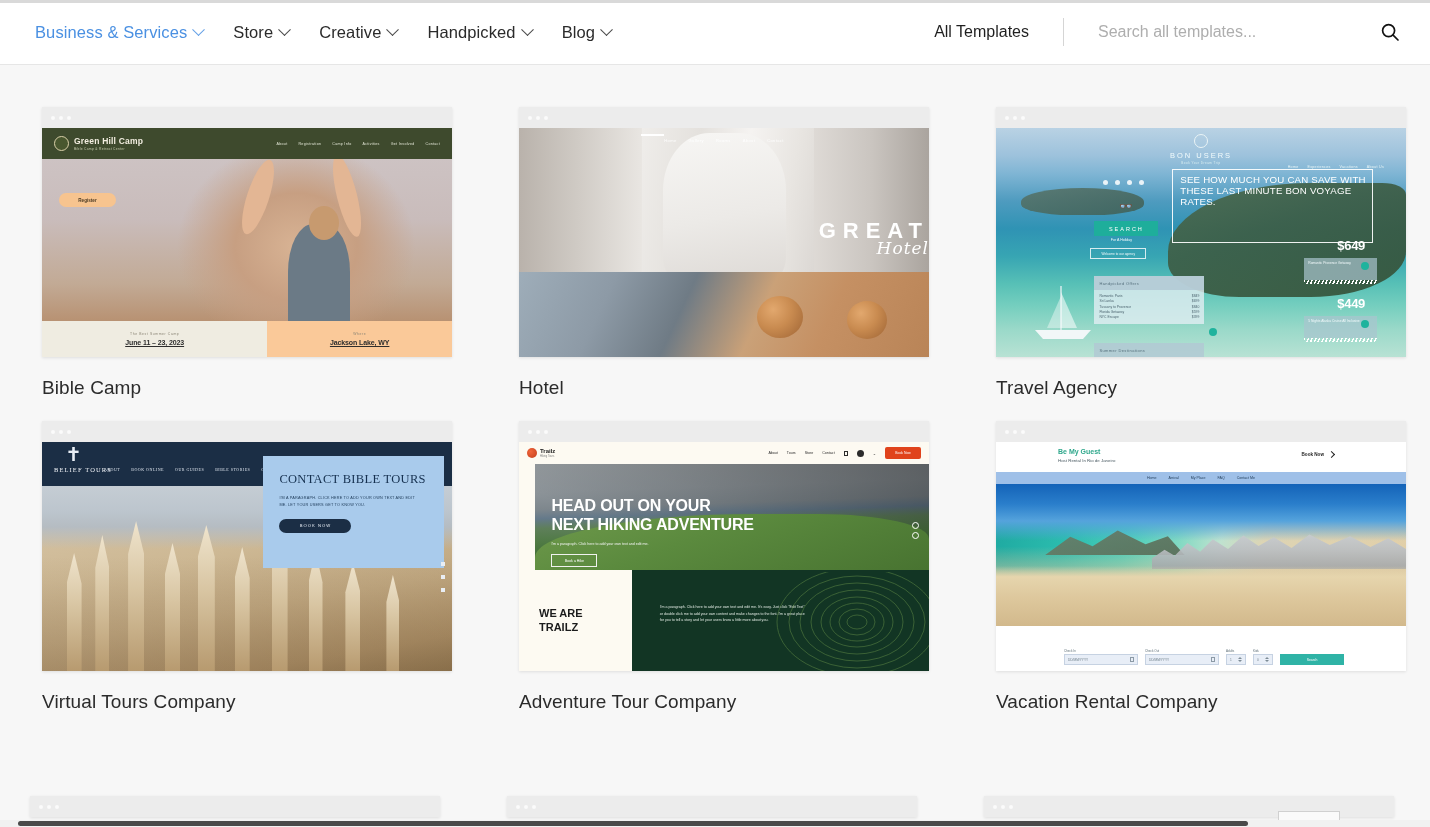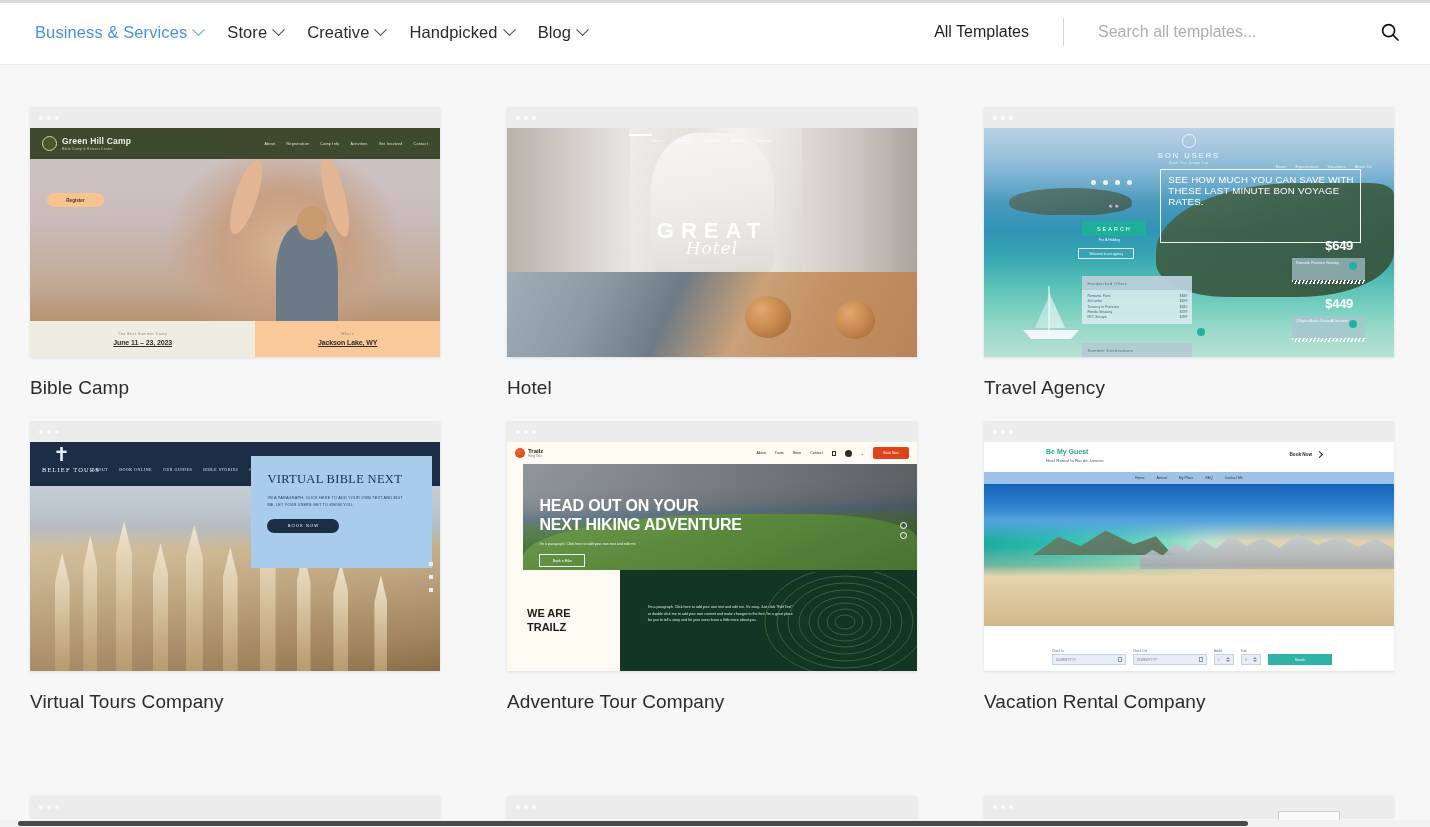--- a/index.html
+++ b/index.html
@@ -19,21 +19,21 @@
     border-bottom: 1px solid #e6e6e6;
     display: flex;
     align-items: center;
     padding: 0 26px 0 28px;
   }
   .topbar::before {
     content: "";
     position: absolute; top: 0; left: 0; right: 0;
     height: 3px; background: #d9d9d9;
   }
-  .nav-left { display: flex; align-items: center; gap: 24px; }
+  .nav-left { display: flex; align-items: center; gap: 30px; }
   .nav-item {
     display: flex; align-items: center; gap: 7px;
     font-size: 16.5px; color: #2b2b2b; cursor: pointer;
     white-space: nowrap; letter-spacing: .1px;
   }
   .nav-item.active { color: #4a90e2; }
   .chev {
     width: 9px; height: 9px;
     border-right: 1.6px solid currentColor;
     border-bottom: 1.6px solid currentColor;
@@ -60,21 +60,21 @@
     position: relative;
     height: 762px;
     overflow: hidden;
     padding: 42px 0 0 0;
   }
   .grid {
     display: grid;
     grid-template-columns: repeat(3, 410px);
     column-gap: 67px;
     row-gap: 22px;
-    padding-left: 30px;
+    padding-left: 42px;
   }
   .card { width: 410px; cursor: pointer; }
   .thumb {
     position: relative;
     width: 410px; height: 250px;
     background: #fff;
     overflow: hidden;
     box-shadow: 0 1px 3px rgba(0,0,0,.10);
   }
   .chrome {
@@ -135,21 +135,21 @@
     filter: blur(.6px);
   }
   .ht-figure {
     position:absolute; left:35%; top:2%; width:30%; height:66%;
     background: linear-gradient(170deg,#f7f6f4 0%,#eceae7 55%,#ddd9d5 100%);
     border-radius: 38% 38% 18% 18%;
   }
   .ht-nav { position:absolute; top:10px; left:0; right:0; display:flex; justify-content:center; gap:12px; }
   .ht-nav span { font-size:4px; color:#fff; letter-spacing:.4px; opacity:.95; }
   .ht-tick { position:absolute; top:6px; left:50%; transform:translateX(-83px); width:23px; height:1.6px; background:#fff; }
-  .ht-title { position:absolute; top:40%; left:0; right:0; text-align:center; }
+  .ht-title { position:absolute; top:40%; left:0; right:0; text-align:right; }
   .ht-great { font-size:22px; font-weight:bold; color:#fff; letter-spacing:7px; line-height:1; }
   .ht-hotel { font-size:17px; color:#fff; font-family:"DejaVu Serif", serif; font-style:italic; margin-top:-4px; letter-spacing:1px; }
   .ht-bottom {
     position:absolute; left:0; right:0; bottom:0; height:37%;
     background: linear-gradient(115deg,#9eadb9 0%,#8d9aa6 22%,#6f7b85 40%,#caa178 58%,#c59063 74%,#b98457 100%);
   }
   .ht-nut {
     position:absolute; border-radius:50%;
     background: radial-gradient(circle at 35% 32%, #e2a86e 0%, #c98b50 45%, #9d6334 100%);
   }
@@ -620,21 +620,21 @@
             <span>OUR GUIDES</span>
             <span>BIBLE STORIES</span>
             <span>CONTACT</span>
           </div>
           <div class="vt-acct">
             <i></i>
             <span style="font-size:5px;color:#cfd8e2;">⌄</span>
           </div>
 
           <div class="vt-panel">
-            <div class="vt-h">VIRTUAL BIBLE NEXT</div>
+            <div class="vt-h">CONTACT BIBLE TOURS</div>
             <div class="vt-p">I'M A PARAGRAPH. CLICK HERE TO ADD YOUR OWN TEXT AND EDIT ME. LET YOUR USERS GET TO KNOW YOU.</div>
             <div class="vt-btn">
               <span>BOOK NOW</span>
             </div>
           </div>
 
           <div class="vt-soc">
             <i></i>
             <i></i>
             <i></i>

